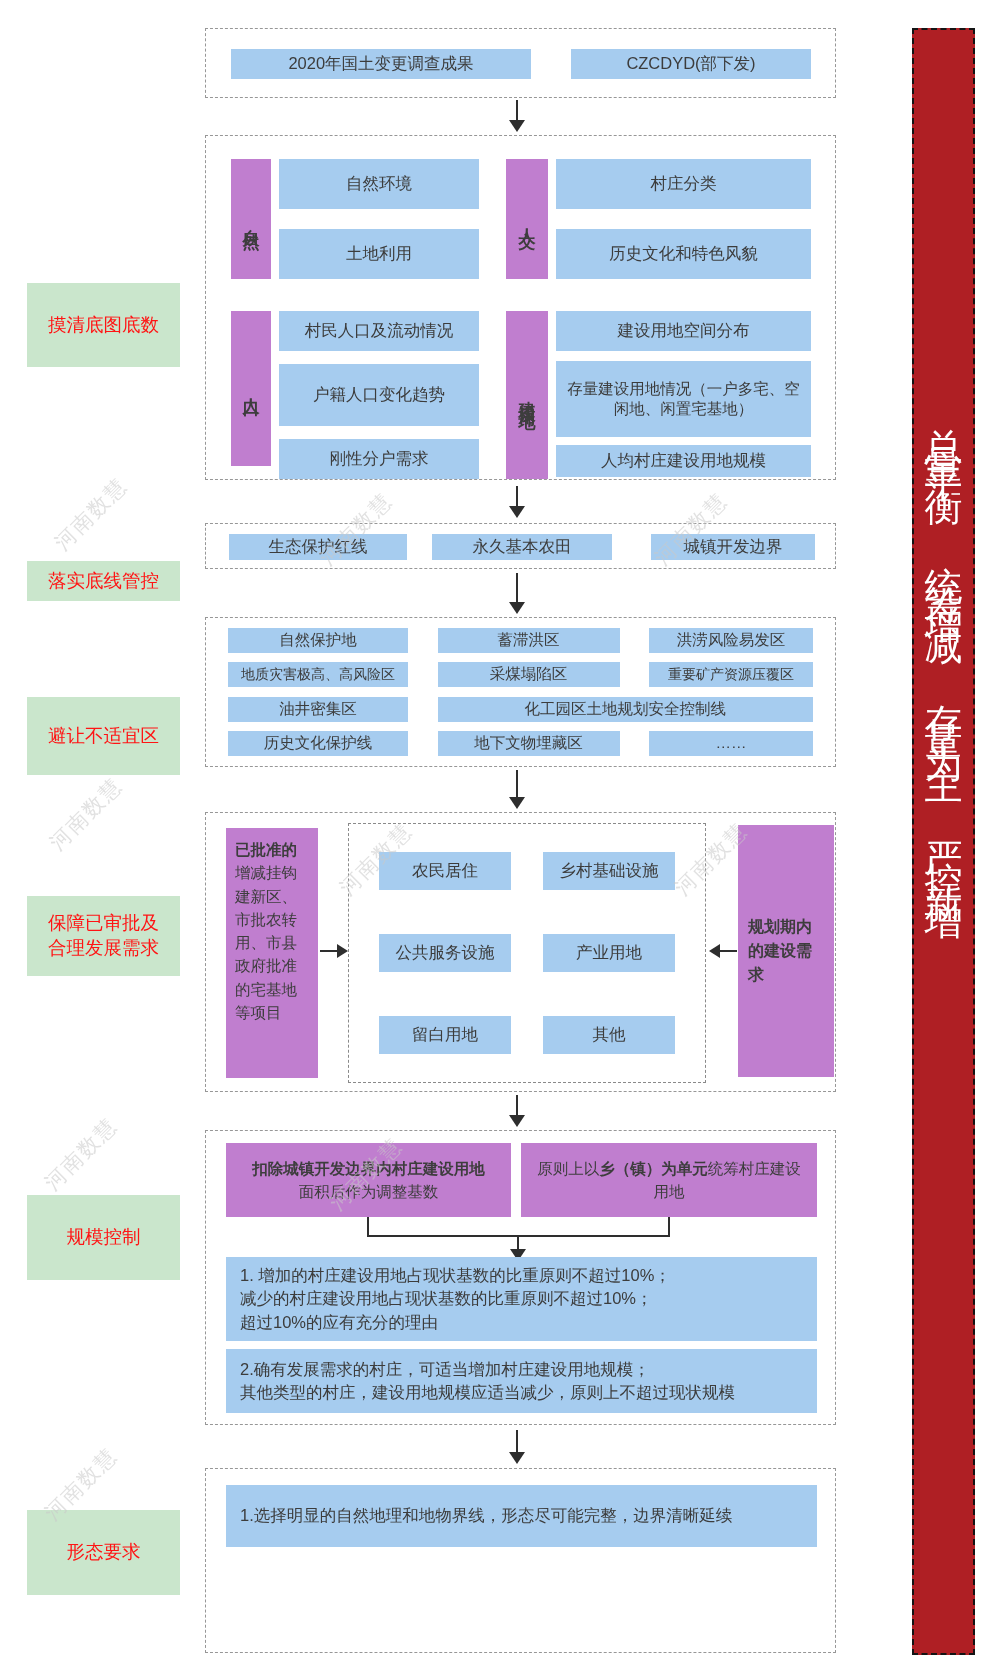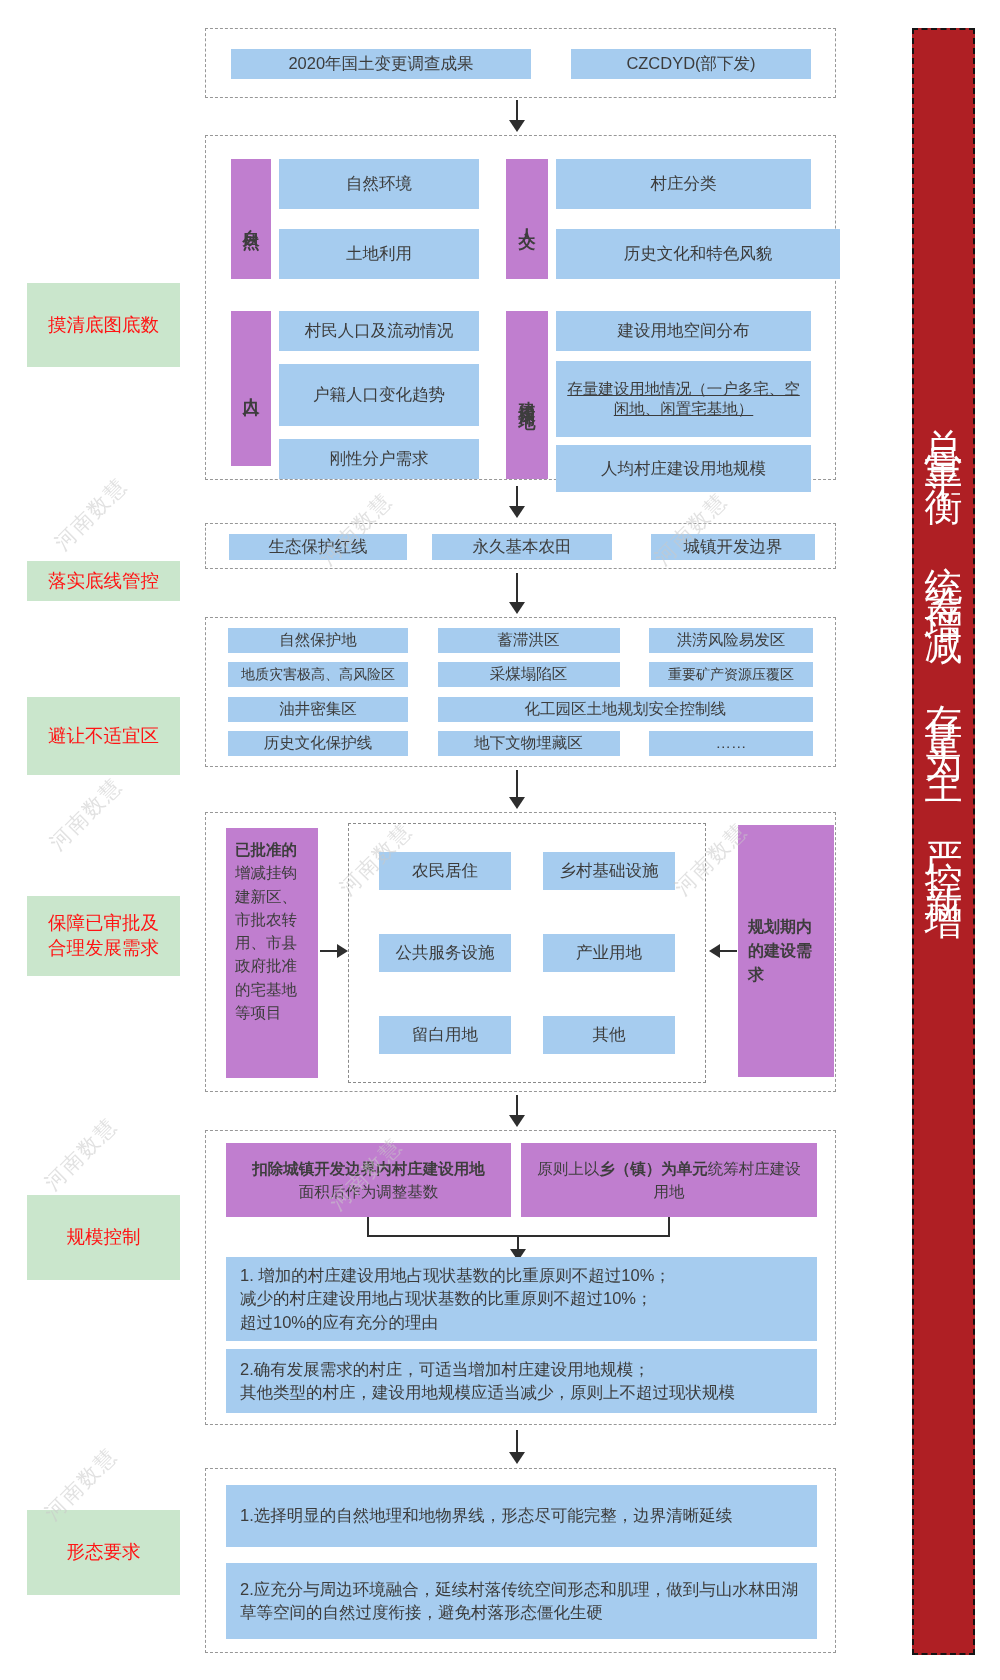--- a/index.html
+++ b/index.html
@@ -130,35 +130,35 @@
     <div class="vbar" style="left:25px;top:23px;width:40px;height:120px;">
         <span>自然</span>
       </div>
     <div class="bluebox" style="left:73px;top:23px;width:200px;height:50px;">自然环境</div>
     <div class="bluebox" style="left:73px;top:93px;width:200px;height:50px;">土地利用</div>
 
     <div class="vbar" style="left:300px;top:23px;width:42px;height:120px;">
         <span>人文</span>
       </div>
     <div class="bluebox" style="left:350px;top:23px;width:255px;height:50px;">村庄分类</div>
-    <div class="bluebox" style="left:350px;top:93px;width:284px;height:50px;">历史文化和特色风貌</div>
+    <div class="bluebox" style="left:350px;top:93px;width:255px;height:50px;">历史文化和特色风貌</div>
 
     <div class="vbar" style="left:25px;top:175px;width:40px;height:155px;">
         <span>人口</span>
       </div>
     <div class="bluebox" style="left:73px;top:175px;width:200px;height:40px;text-align:center;">村民人口及流动情况</div>
     <div class="bluebox" style="left:73px;top:228px;width:200px;height:62px;">户籍人口变化趋势</div>
     <div class="bluebox" style="left:73px;top:303px;width:200px;height:40px;">刚性分户需求</div>
 
     <div class="vbar" style="left:300px;top:175px;width:42px;height:168px;">
         <span>建设用地</span>
       </div>
     <div class="bluebox" style="left:350px;top:175px;width:255px;height:40px;">建设用地空间分布</div>
-    <div class="bluebox" style="left:350px;top:225px;width:255px;height:76px;font-size:15.5px;text-decoration:underline;">存量建设用地情况（一户多宅、空闲地、闲置宅基地）</div>
-    <div class="bluebox" style="left:350px;top:309px;width:255px;height:47px;">人均村庄建设用地规模</div>
+    <div class="bluebox" style="left:350px;top:225px;width:255px;height:76px;font-size:15.5px;">存量建设用地情况（一户多宅、空闲地、闲置宅基地）</div>
+    <div class="bluebox" style="left:350px;top:309px;width:255px;height:32px;">人均村庄建设用地规模</div>
   </div>
 
   <div class="varrow" style="left:509px;top:486px;">
       <div class="line" style="height:20px;"></div>
       <div class="head"></div>
     </div>
 
   <div class="dashed" style="left:205px;top:523px;width:631px;height:46px;">
     <div class="bluebox" style="left:23px;top:10px;width:178px;height:26px;">生态保护红线</div>
     <div class="bluebox" style="left:226px;top:10px;width:180px;height:26px;">永久基本农田</div>
@@ -253,20 +253,19 @@
 其他类型的村庄，建设用地规模应适当减少，原则上不超过现状规模</div>
   </div>
 
   <div class="varrow" style="left:509px;top:1430px;">
       <div class="line" style="height:22px;"></div>
       <div class="head"></div>
     </div>
 
   <div class="dashed" style="left:205px;top:1468px;width:631px;height:185px;">
     <div class="note" style="left:20px;top:16px;width:591px;height:62px;">1.选择明显的自然地理和地物界线，形态尽可能完整，边界清晰延续</div>
-    <div class="note" style="left:20px;top:94px;width:591px;height:76px;">2.应充分与周边环境融合，延续村落传统空间形态和肌理，做到与山水林田湖草等空间的自然过度衔接，避免村落形态僵化生硬</div>
   </div>
 
   <div class="sidebar">
     <span>总量平衡、统筹增减、存量为主、严控新增</span>
   </div>
 
 </div>
 
 </body></html>

